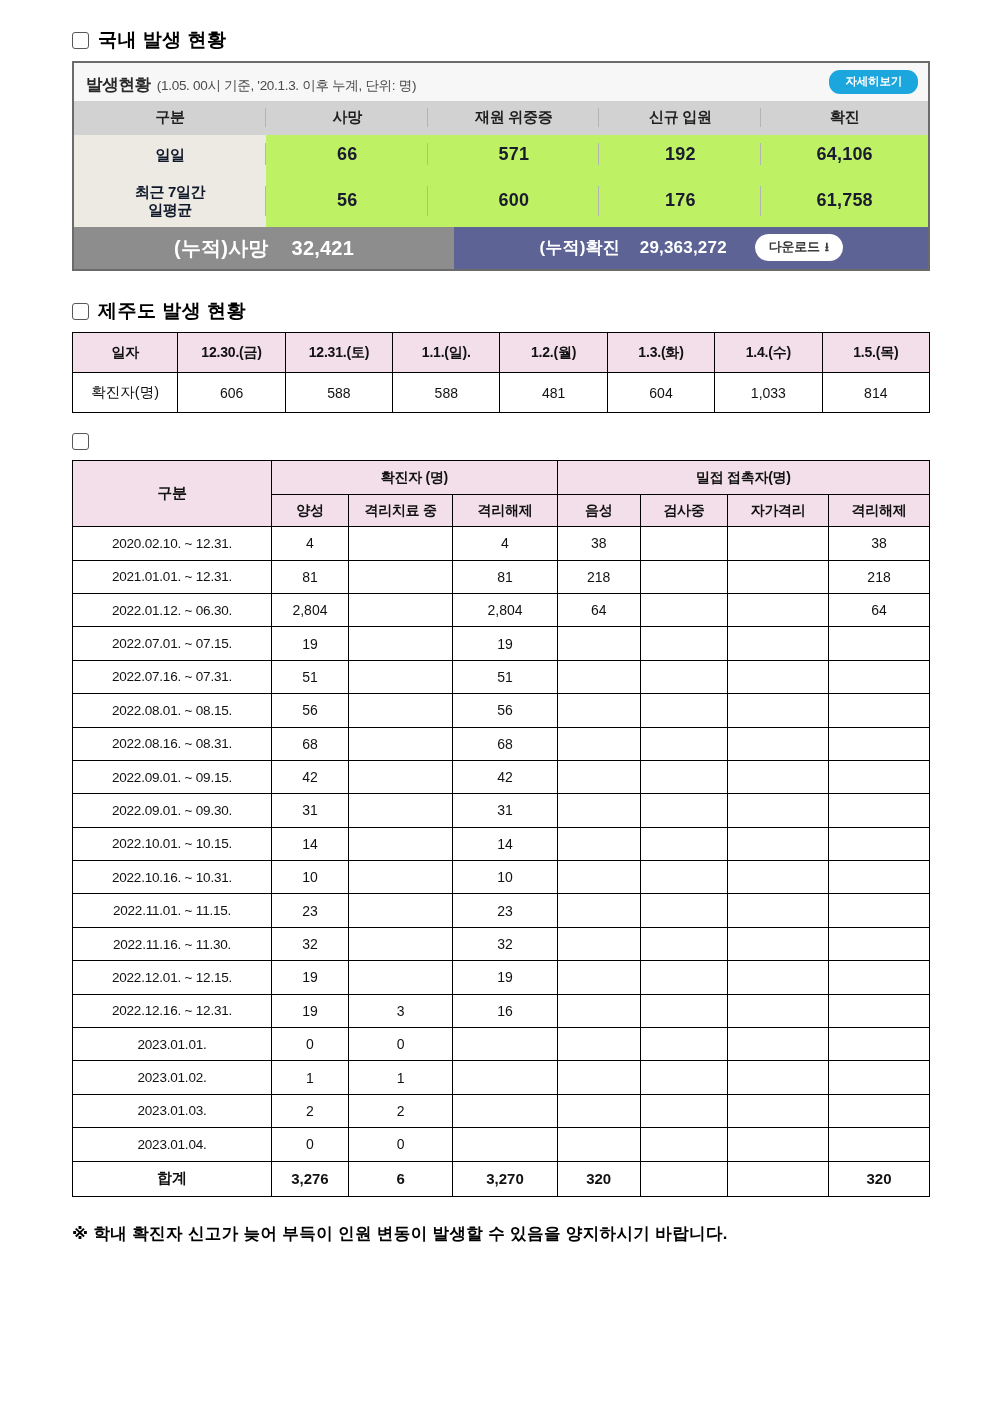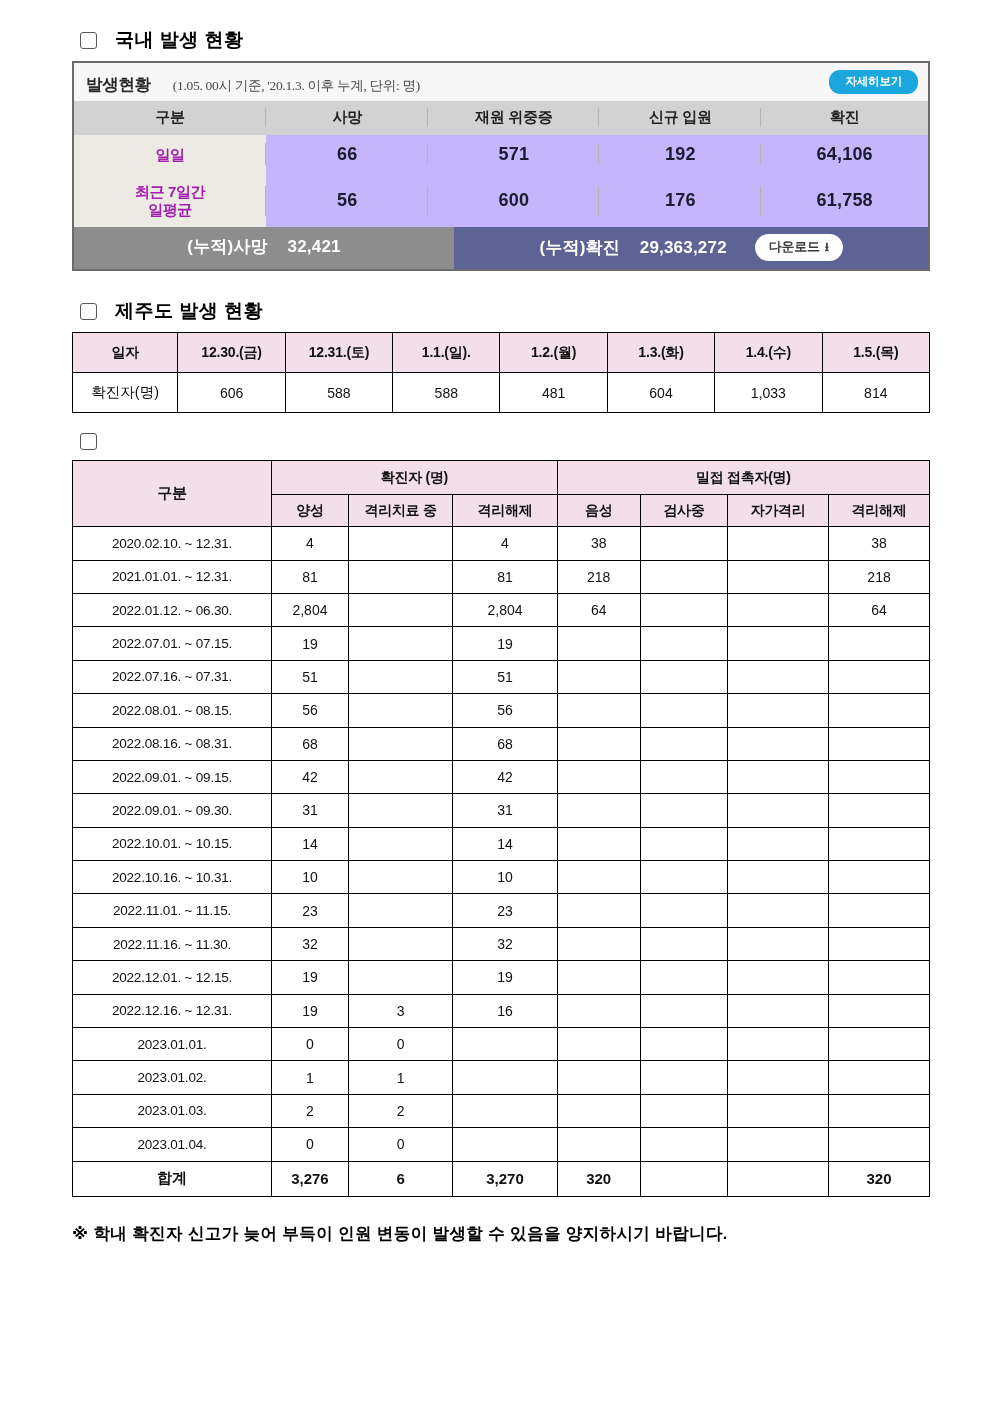--- a/index.html
+++ b/index.html
@@ -17,22 +17,22 @@
   }
   .page {
     padding: 30px 60px 0 72px;
     box-sizing: border-box;
   }
 
   
   .section-head {
     display: flex;
     align-items: center;
-    gap: 18px;
-    margin: 0 0 10px 8px;
+    gap: 9px;
+    margin: 0 0 10px 0;
   }
   .chk {
     width: 15px;
     height: 15px;
     border: 1.6px solid #575757;
     border-radius: 3px;
     background: #fff;
     flex: 0 0 auto;
     display: block;
   }
@@ -55,22 +55,21 @@
   .banner-top {
     display: flex;
     align-items: center;
     justify-content: space-between;
     padding: 6px 10px 5px 12px;
     background: #f7f7f7;
   }
   .banner-top-left {
     display: flex;
     align-items: baseline;
-    gap: 22px;
-    font-family: Liberation Serif, serif;
+    gap: 6px;
   }
   .banner-kicker {
     font-size: 16.5px;
     font-weight: bold;
     color: #2a2a2a;
     letter-spacing: -0.3px;
   }
   .banner-sub {
     font-size: 13.5px;
     color: #4a4a4a;
@@ -117,42 +116,42 @@
     height: 56%;
     border-left: 1px solid #b4b4b4;
   }
   .banner-table tbody td {
     position: relative;
   }
   .bt-label {
     background: #eceae2;
     font-size: 15px;
     font-weight: bold;
-    color: #a21caf;
+    color: #0f172a;
     letter-spacing: -0.4px;
     line-height: 1.18;
     padding: 9px 16px;
   }
   .bt-num {
-    background: #c4b5fd;
+    background: #bef264;
     font-size: 18px;
     font-weight: bold;
     color: #1b1b30;
     padding: 9px 0;
     letter-spacing: 0.2px;
   }
   .banner-bottom {
     display: flex;
     width: 100%;
   }
   .bb-left {
     flex: 0 0 44.5%;
     background: #8d8d8d;
     color: #ffffff;
-    font-size: 17px;
+    font-size: 20px;
     font-weight: bold;
     text-align: center;
     padding: 8px 0 0;
     letter-spacing: 0.2px;
   }
   .bb-right {
     flex: 1 1 auto;
     background: #5d6495;
     color: #ffffff;
     font-size: 17px;

